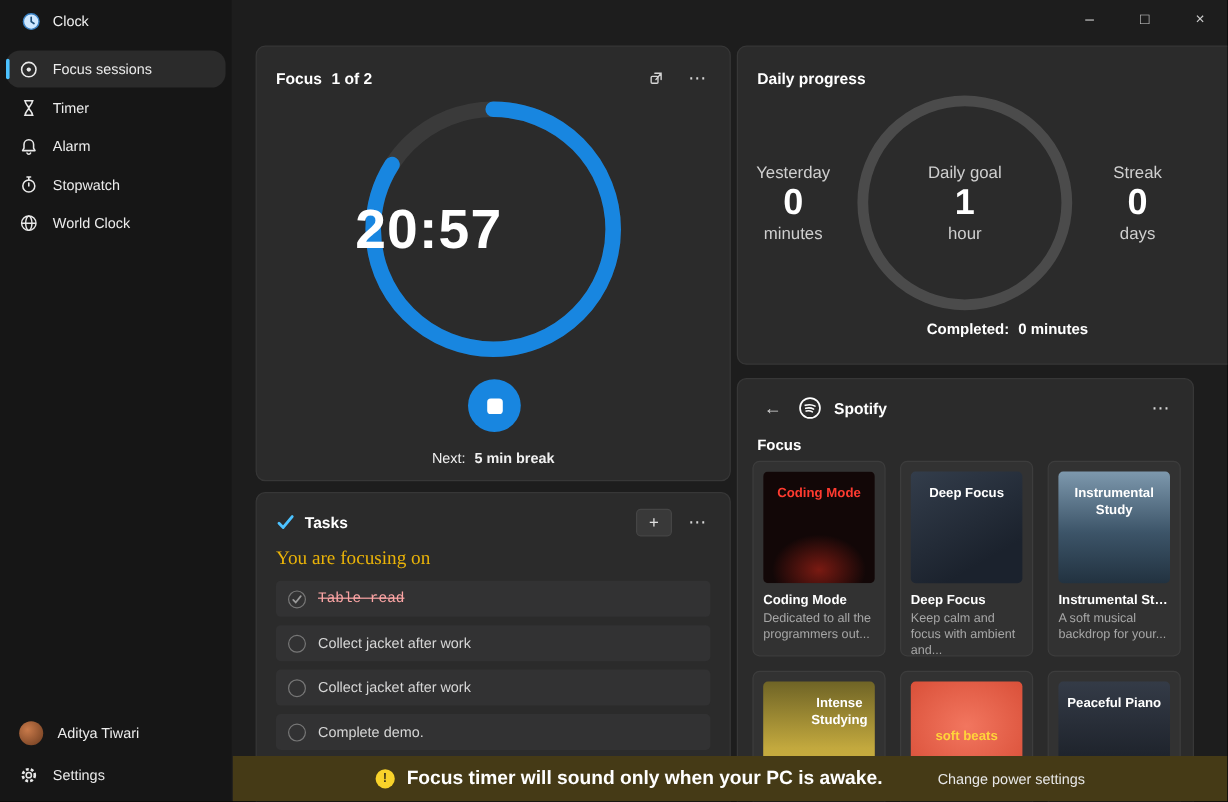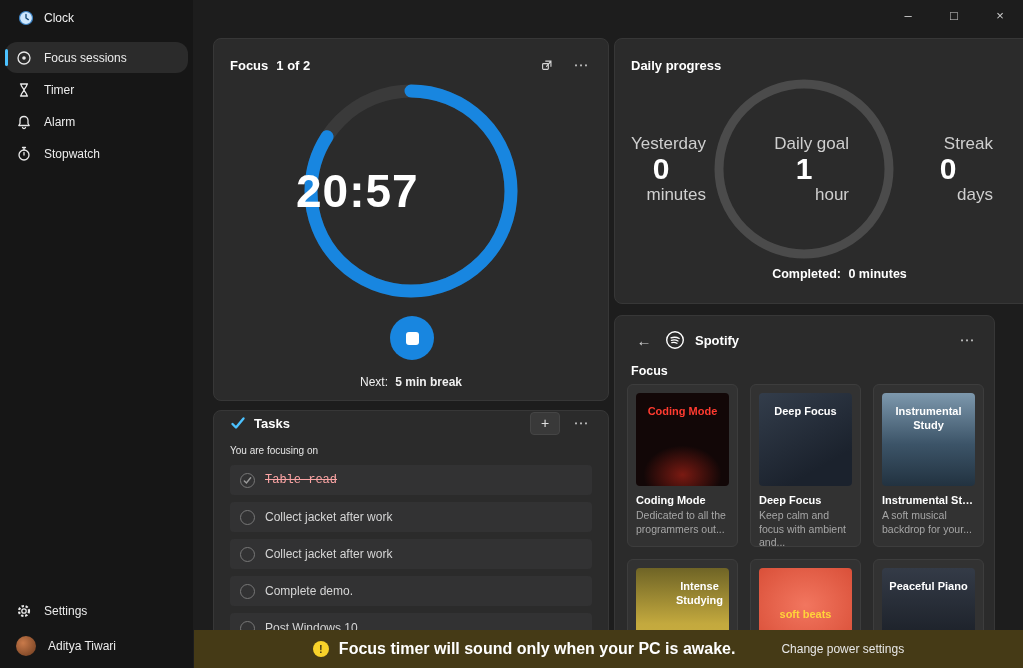--- a/index.html
+++ b/index.html
@@ -47,35 +47,35 @@
   .ring-wrap { position:absolute; left:82px; top:37px; width:230px; height:230px; }
   .focus-time { position:absolute; left:82px; top:122px; width:230px; height:60px; text-align:left;
                 font-size:46px; font-weight:600; letter-spacing:1px; line-height:60px; }
   .stop-btn { position:absolute; left:176px; top:277px; width:44px; height:44px; border-radius:50%;
               background:#1886e0; display:flex; align-items:center; justify-content:center; cursor:pointer; }
   .stop-square { width:13px; height:13px; background:#fff; border-radius:3px; }
   .next-line { position:absolute; top:336px; width:100%; text-align:center; font-size:12px; color:#f0f0f0; }
   .next-line .next-value { font-weight:700; margin-left:4px; }
 
   
-  .tasks-subtitle { margin:10px 16px 0; font-size:10px; color:#e5e5e5; }
+  .tasks-subtitle { margin:10px 16px 0; font-size:16px; color:#eab308;font-family:Liberation Serif, serif; }
   .task-list { margin:9px 16px 0; }
   .task-row { display:flex; align-items:center; gap:10px; height:30px; margin-bottom:7px; padding:0 10px;
               background:#323233; border-radius:4px; font-size:12px; color:#d6d6d6; cursor:pointer; }
   .task-check { width:15px; height:15px; border:1px solid #777; border-radius:50%; flex:none;
                 display:flex; align-items:center; justify-content:center; cursor:pointer; }
   .task-row:not(.done) .task-check svg { display:none; }
   .task-row.done .task-label { color:#fca5a5; text-decoration:line-through;font-family:Liberation Mono, monospace; }
   .plus-btn { width:30px; height:23px; background:#393939; border:1px solid #454545; border-radius:4px;
               display:flex; align-items:center; justify-content:center; font-size:14px; color:#e0e0e0; cursor:pointer; }
 
   
   .daily-ring { position:absolute; left:94px; top:35px; }
   .stat { position:absolute; width:90px; text-align:center; }
-  .s-label,.s-unit { font-size:17px; color:#cfcfcf; line-height:15px;text-align:right; }
+  .s-label,.s-unit { font-size:14px; color:#cfcfcf; line-height:15px; }
   .s-value { font-size:30px; font-weight:600; line-height:36px; color:#fff; }
   #stat-yesterday { left:1px;  top:97px; }
   #stat-goal      { left:144px;top:97px; }
   #stat-streak    { left:288px;top:97px; }
   .completed { position:absolute; top:228px; width:100%; text-align:center; font-size:12.5px; font-weight:700; }
   .completed span { margin:0 2px; }
 
   
   .spotify-head { padding-top:12px; }
   .back-btn { font-size:15px; }
@@ -148,34 +148,44 @@
       </div>
       <div class="sb-item">
         <span class="icon16">
           <svg width="16" height="16" viewBox="0 0 16 16" fill="none" stroke="#e8e8e8" stroke-width="1.3" stroke-linecap="round">
               <circle cx="8" cy="9" r="5"></circle>
               <path d="M8 9V6.5M6.5 1.5h3M8 1.5v2.5"></path>
             </svg>
         </span>
         <span>Stopwatch</span>
       </div>
+      <div class="sb-item">
+        <span class="icon16">
+          <svg width="16" height="16" viewBox="0 0 16 16" fill="none" stroke="#e8e8e8" stroke-width="1.2">
+              <circle cx="8" cy="8" r="6"></circle>
+              <ellipse cx="8" cy="8" rx="2.6" ry="6"></ellipse>
+              <path d="M2 8h12"></path>
+            </svg>
+        </span>
+        <span>World Clock</span>
+      </div>
     </div>
     <div class="sb-footer">
+      <div class="sb-item">
+        <span class="avatar"></span>
+        <span>Aditya Tiwari</span>
+      </div>
       <div class="sb-item">
         <span class="icon16">
           <svg width="16" height="16" viewBox="0 0 16 16" fill="none" stroke="#e8e8e8">
               <circle cx="8" cy="8" r="2.2" stroke-width="1.3"></circle>
               <circle cx="8" cy="8" r="5" stroke-width="2.2" stroke-dasharray="2.4 1.7"></circle>
             </svg>
         </span>
         <span>Settings</span>
-      </div>
-      <div class="sb-item">
-        <span class="avatar"></span>
-        <span>Aditya Tiwari</span>
       </div>
     </div>
   </div>
 
   <div class="card" id="focus-card">
     <div class="card-head">
       <span class="card-title">Focus</span>
       <span class="card-title">1 of 2</span>
       <span class="spacer"></span>
       <span class="icon-btn">
@@ -196,21 +206,21 @@
     <div class="stop-btn">
       <div class="stop-square"></div>
     </div>
     <div class="next-line">
       <span>Next:</span>
       <span class="next-value">5 min break</span>
     </div>
   </div>
 
   <div class="card" id="tasks-card">
-    <div class="card-head" style="padding-top:0;">
+    <div class="card-head" style="padding-top:12px;">
       <span class="icon16">
         <svg width="16" height="16" viewBox="0 0 16 16" fill="none" stroke="#4cc2ff" stroke-width="2.4" stroke-linecap="round" stroke-linejoin="round">
             <path d="M2.5 9l3.5 3.5L13.5 3.5"></path>
           </svg>
       </span>
       <span class="card-title">Tasks</span>
       <span class="spacer"></span>
       <span class="plus-btn">+</span>
       <span class="icon-btn">⋯</span>
     </div>

